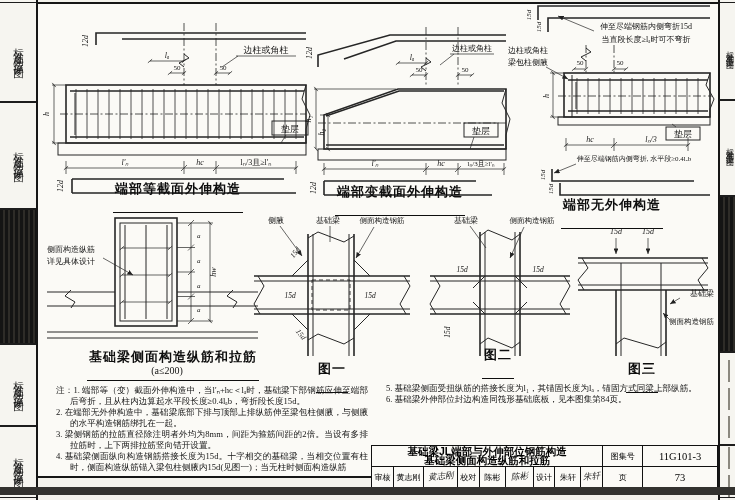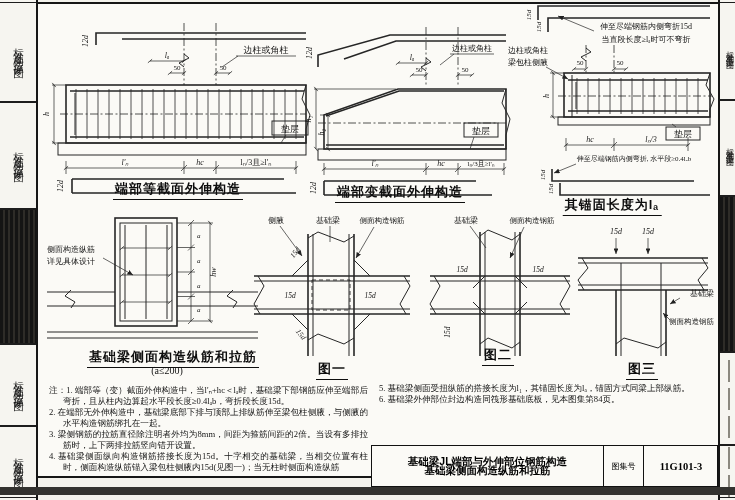--- a/index.html
+++ b/index.html
@@ -23,35 +23,35 @@
   .s15{stroke-width:1.6}
   .dd{stroke:#262626;stroke-width:.8;fill:none;stroke-dasharray:8 2.5 2 2.5}
   .ds{stroke:#262626;stroke-width:.9;fill:none;stroke-dasharray:4 3}
   .dim{stroke:#262626;stroke-width:.7;fill:none}
   text{fill:#161616;font-family:"Liberation Serif",serif}
   .tx7{font-size:7px}.tx75{font-size:7.5px}.tx8{font-size:8px}.tx9{font-size:9px}
   .it{font-style:italic}
   
   .dtitle{position:absolute;transform:translateX(-50%);font-family:"Liberation Sans",sans-serif;
           font-weight:bold;font-size:13px;color:#0e0e0e;letter-spacing:1px;border-bottom:1.6px solid #0e0e0e;
-          padding:0 2px 1px 2px;white-space:nowrap}
+          padding:0 2px 14px 2px;white-space:nowrap}
   .subtitle{position:absolute;transform:translateX(-50%);font-size:10px;color:#111;white-space:nowrap}
   .notes{position:absolute;font-size:8.6px;line-height:11px;color:#151515;text-align:justify}
-  .notes p{margin:0 0 0 7px;padding-left:14px;text-indent:-14px}
+  .notes p{margin:0 0 0 14px;padding-left:14px;text-indent:-14px}
   
   .tb{position:absolute;left:371px;top:445px;width:347px;height:43px;border:1.5px solid #111;box-sizing:border-box;
-      display:flex;background:#fbfaf6}
+      display:flex;flex-direction:column;background:#fbfaf6}
   .tb-row{display:flex;flex:1;min-height:0}
   .tb-cell{border-right:1.5px solid #111;box-sizing:border-box;display:flex;align-items:center;justify-content:center;
            overflow:hidden;white-space:nowrap}
   .tb-cell:last-child{border-right:none}
   .tb-row1{border-bottom:1.5px solid #111}
   .tb-title{flex-direction:column;font-weight:bold;font-size:10.5px;line-height:9.5px;font-family:"Liberation Sans",sans-serif}
   .tb-small{font-size:8px}
-  .tb-num{font-weight:bold;font-size:10.5px}
+  .tb-num{font-weight:normal;font-size:10.5px}
   .sig{font-style:italic;transform:rotate(-5deg);font-size:8.5px;color:#222}
   .bottom-bar{position:absolute;left:0;top:487px;width:735px;height:8px;background:#33322f}
 </style>
 </head>
 <body>
 
 <div class="page">
 
   <svg width="0" height="0">
     <defs>
@@ -238,21 +238,21 @@
     <text class="tx8 it" x="145" y="139" text-anchor="middle">lₙ/3</text>
     <text class="tx7" x="128" y="158" text-anchor="middle">伸至尽端钢筋内侧弯折, 水平段≥0.4lₐb</text>
     <line class="dim" x1="70" y1="161" x2="48" y2="170" marker-end="url(#ar)"></line>
     <g>
       <path class="s1 s15" d="M46,166 V178 H188"></path>
       <path class="s1 s15" d="M54,180 V192 H204"></path>
     </g>
     <text class="tx7 it" x="39" y="172" text-anchor="middle" transform="rotate(-90 39,172)">15d</text>
     <text class="tx7 it" x="47" y="186" text-anchor="middle" transform="rotate(-90 47,186)">15d</text>
   </svg>
-  <div class="dtitle" style="left:612px;top:196px">其锚固长度为lₐ</div>
+  <div class="dtitle" style="left:612px;top:196px">端部无外伸构造</div>
 
   <svg style="left:45px;top:212px" width="215" height="136" viewBox="0 0 215 136">
     <g>
       <line class="s1" x1="2" y1="80" x2="70" y2="80"></line>
       <line class="s1" x1="2" y1="94" x2="70" y2="94"></line>
       <line class="s1" x1="132" y1="80" x2="213" y2="80"></line>
       <line class="s1" x1="132" y1="94" x2="213" y2="94"></line>
       <polyline class="s1" points="26,78 20,84 30,90 26,96"></polyline>
       <polyline class="s1" points="188,78 182,84 192,90 188,96"></polyline>
       <line class="s1" x1="2" y1="120" x2="213" y2="120"></line>

